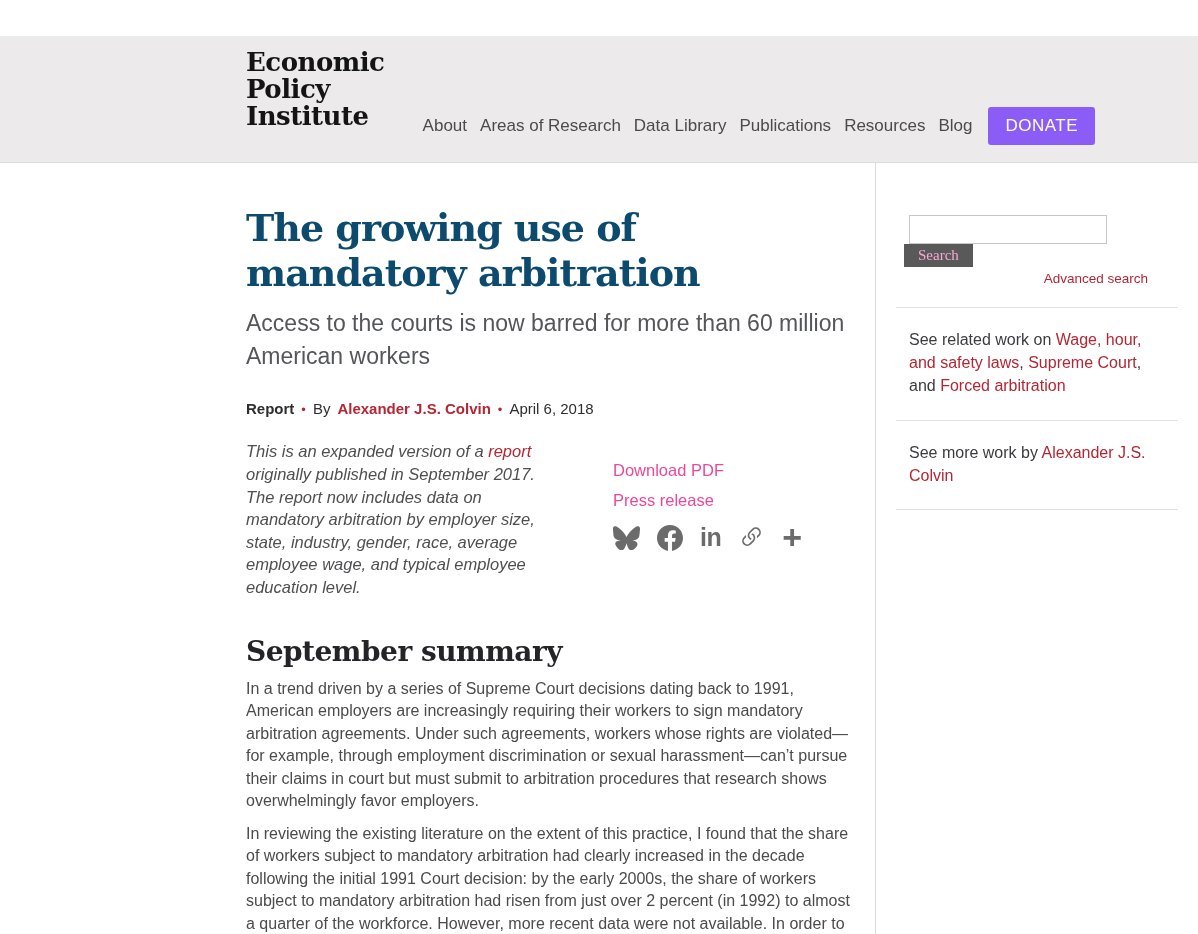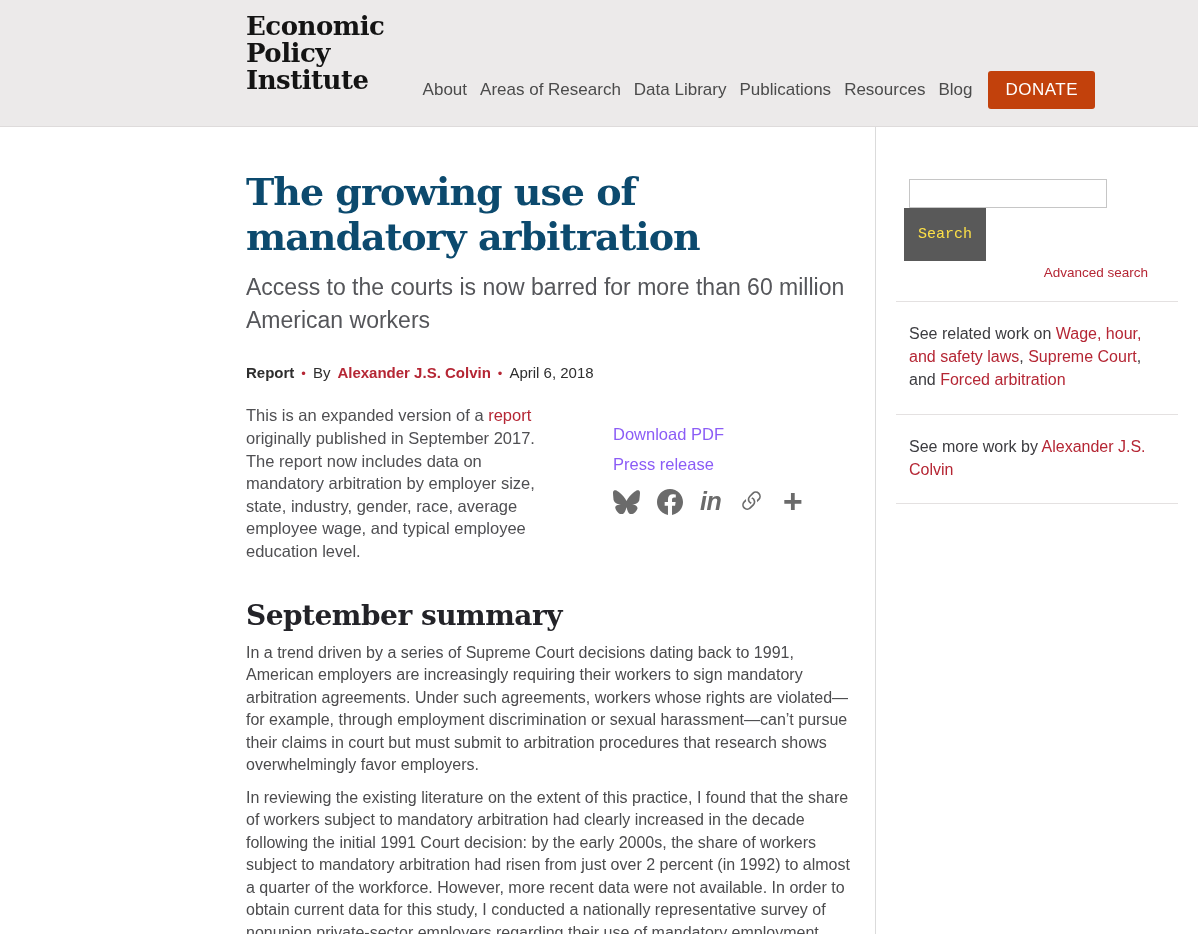--- a/index.html
+++ b/index.html
@@ -4,68 +4,69 @@
 <style>
   * { margin: 0; padding: 0; box-sizing: border-box; }
   html, body { width: 1198px; height: 934px; overflow: hidden; background: #fff;
     font-family: "Liberation Sans", sans-serif; }
 
   
   .site-header {
     height: 127px; background: #ECEAEA; border-bottom: 1px solid #dedbdb;
     display: flex; justify-content: space-between;
     padding: 13px 103px 0 246px;
+    margin-top: 36px;
   }
   .logo { font-family: "DejaVu Serif", serif; font-weight: bold;
     font-size: 26px; line-height: 27px; color: #141414; letter-spacing: -0.5px; cursor: pointer; }
   .main-nav { display: flex; align-items: center; gap: 13px; margin-top: 57px; height: 40px; }
   .main-nav a { text-decoration: none; color: #4b4b4b; font-size: 17px; cursor: pointer; }
-  .donate-btn { background: #c2410c; color: #fff !important; font-size: 16px;
+  .donate-btn { background: #8b5cf6; color: #fff !important; font-size: 16px;
     padding: 9px 17px; border-radius: 3px; letter-spacing: 0.5px; margin-left: 3px; }
 
   
   .page-body { display: flex; align-items: stretch; min-height: 807px; }
   .main-col { width: 876px; padding: 43px 24px 0 246px; border-right: 1px solid #dbdbdb; }
   .sidebar { width: 302px; padding-left: 20px; }
 
   
   .article-title { font-family: "DejaVu Serif", serif; font-weight: bold;
     font-size: 38px; line-height: 1.18; color: #0c4a6e; letter-spacing: -1px; }
   .article-subtitle { font-weight: normal; font-size: 23px; line-height: 1.45;
     color: #55565a; margin-top: 11px; }
   .byline { display: flex; align-items: baseline; gap: 7px;
     font-size: 15px; color: #2e2e2e; margin-top: 27px; }
   .byline .b-type { font-weight: bold; }
   .byline .dot { color: #B52634; font-size: 13px; }
   .byline a { color: #B52634; font-weight: bold; text-decoration: none; cursor: pointer; }
 
   .note-row { display: flex; margin-top: 23px; }
-  .note { width: 314px; font-size: 16.5px; line-height: 1.37;
+  .note { width: 314px; font-style: italic; font-size: 16.5px; line-height: 1.37;
     color: #4f4f52; }
   .note a { color: #B52634; text-decoration: none; cursor: pointer; }
   .actions { margin-left: 53px; padding-top: 21px; }
-  .actions .act-link { display: block; color: #8b5cf6; font-size: 16.5px;
+  .actions .act-link { display: block; color: #ec4899; font-size: 16.5px;
     text-decoration: none; margin-bottom: 11px; cursor: pointer; }
-  .share-row { display: flex; align-items: center; gap: 17px; margin-top: 14px; font-style: italic; }
+  .share-row { display: flex; align-items: center; gap: 17px; margin-top: 14px; }
   .share-row .s-icon { color: #6b6b6b; cursor: pointer; display: inline-flex; align-items: center; }
   .share-row svg { fill: #6b6b6b; }
   .in-glyph { font-size: 25px; font-weight: bold; letter-spacing: -0.5px; line-height: 1; }
   .plus-glyph { font-size: 34px; font-weight: bold; line-height: 0.8; }
 
   .section-heading { font-family: "DejaVu Serif", serif; font-weight: bold;
     font-size: 28px; color: #232328; letter-spacing: -0.5px; margin-top: 36px; }
   .article-p { font-size: 16px; line-height: 22.5px; color: #4b4b4d; margin-top: 10px; }
 
   
   .sb-search { padding: 52px 30px 21px 13px; }
   .sb-search input { width: 198px; height: 29px; border: 1px solid #c6c6c6;
     background: #fff; font-size: 15px; padding: 0 8px; display: block; }
-  .sb-search button { margin-left: -5px; background: #595959; color: #fde047;
-    border: none; font-size: 15px; padding: 18px 14px; cursor: pointer;
-    font-family: Liberation Mono, monospace; }
+  .sb-search button { margin-left: -5px; background: #595959; color: #f9a8d4;
+    border: none; font-size: 15px; padding: 3px 14px; cursor: pointer;
+    font-family: Liberation Serif, serif; }
   .adv-search { display: block; text-align: right; color: #B52634; font-size: 13.5px;
     text-decoration: none; margin-top: 4px; cursor: pointer; }
   .sb-hr { border: 0; border-top: 1px solid #e4e1e1; margin: 0; }
   .sb-block { padding: 21px 30px 22px 13px; font-size: 16px; line-height: 1.43; color: #3c3c40; }
   .sb-block a { color: #B52634; text-decoration: none; cursor: pointer; }
 </style>
 </head>
 <body>
 
 <header class="site-header">

